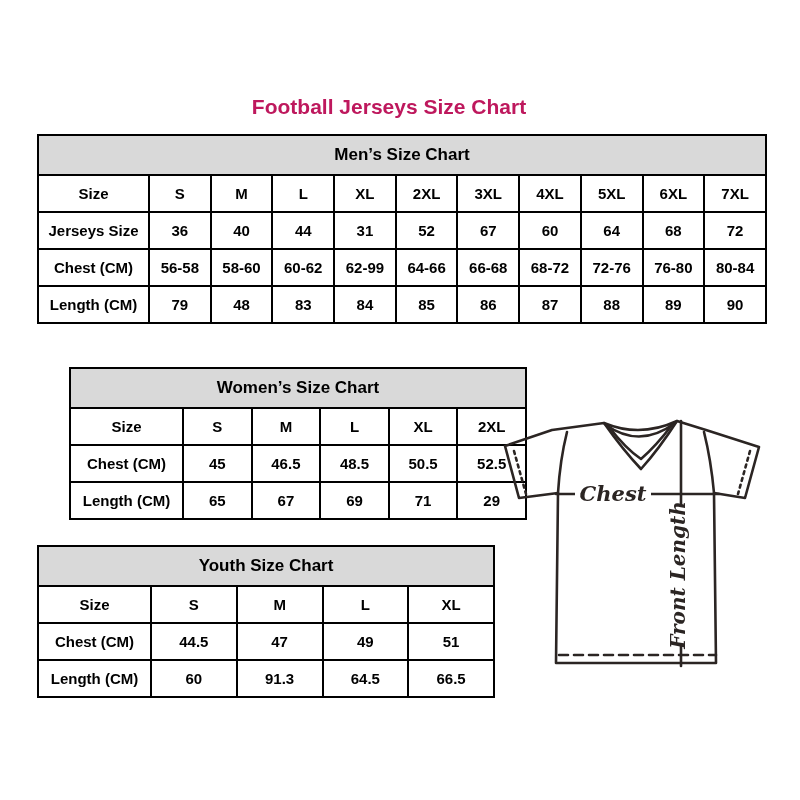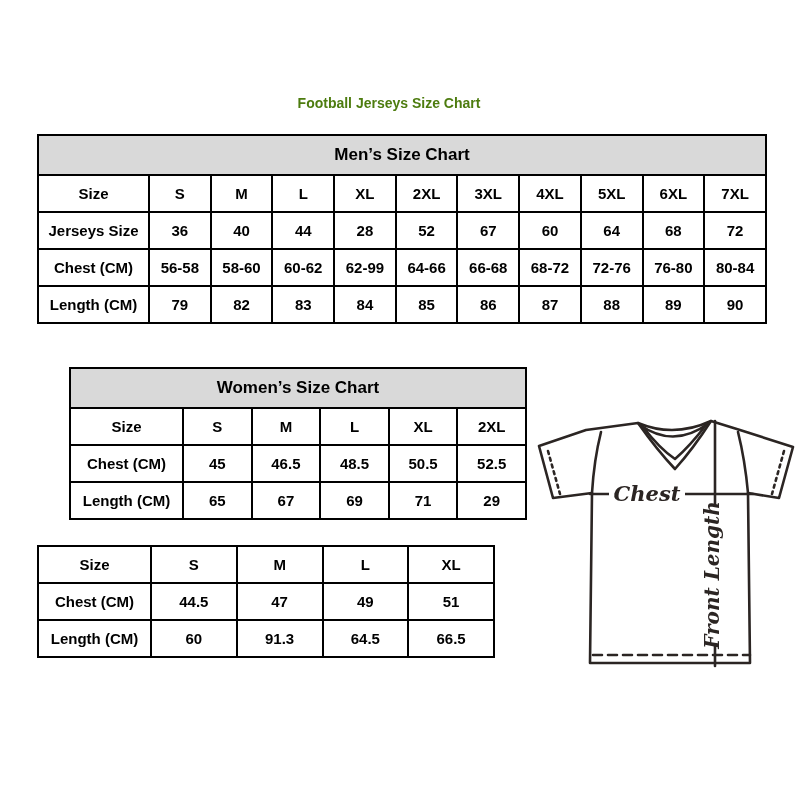--- a/index.html
+++ b/index.html
@@ -8,23 +8,23 @@
     position: relative;
     background: #ffffff;
     overflow: hidden;
     font-family: "Liberation Sans", sans-serif;
   }
   .page-title {
     position: absolute;
     left: 0; top: 95px;
     width: 778px;
     text-align: center;
-    font-size: 14px;
+    font-size: 21px;
     font-weight: bold;
-    color: #4d7c0f;
+    color: #be185d;
     font-family: "Liberation Sans", sans-serif;
   }
   table.size-table {
     position: absolute;
     border-collapse: collapse;
     table-layout: fixed;
     background: #ffffff;
   }
   table.size-table td {
     border: 2px solid #000000;
@@ -42,21 +42,21 @@
   table.size-table td.ttl {
     background: #d9d9d9;
     font-size: 17px;
     height: 38px;
   }
   #table-mens   { left: 37px; top: 134px; width: 728px; }
   #table-womens { left: 37px; top: 367px; width: 456px; margin-left: 32px; }
   #table-youth  { left: 37px; top: 545px; width: 456px; }
   .jersey-wrap {
     position: absolute;
-    left: 533px; top: 408px;
+    left: 499px; top: 408px;
     width: 265px; height: 270px;
   }
   .jersey-wrap svg { display: block; }
   .jersey-label {
     font-family: "DejaVu Serif", "Liberation Serif", serif;
     font-style: italic;
     font-weight: bold;
     fill: #2b2523;
   }
 </style>
@@ -94,21 +94,21 @@
         <td>4XL</td>
         <td>5XL</td>
         <td>6XL</td>
         <td>7XL</td>
       </tr>
       <tr>
         <td>Jerseys Size</td>
         <td>36</td>
         <td>40</td>
         <td>44</td>
-        <td>28</td>
+        <td>31</td>
         <td>52</td>
         <td>67</td>
         <td>60</td>
         <td>64</td>
         <td>68</td>
         <td>72</td>
       </tr>
       <tr>
         <td>Chest (CM)</td>
         <td>56-58</td>
@@ -118,21 +118,21 @@
         <td>64-66</td>
         <td>66-68</td>
         <td>68-72</td>
         <td>72-76</td>
         <td>76-80</td>
         <td>80-84</td>
       </tr>
       <tr>
         <td>Length (CM)</td>
         <td>79</td>
-        <td>82</td>
+        <td>48</td>
         <td>83</td>
         <td>84</td>
         <td>85</td>
         <td>86</td>
         <td>87</td>
         <td>88</td>
         <td>89</td>
         <td>90</td>
       </tr>
     </tbody>
@@ -181,20 +181,23 @@
 <table class="size-table" id="table-youth">
   <colgroup>
       <col style="width: 113px;">
       <col>
       <col>
       <col>
       <col>
     </colgroup>
   <tbody>
       <tr>
+        <td colspan="5" class="ttl">Youth Size Chart</td>
+      </tr>
+      <tr>
         <td>Size</td>
         <td>S</td>
         <td>M</td>
         <td>L</td>
         <td>XL</td>
       </tr>
       <tr>
         <td>Chest (CM)</td>
         <td>44.5</td>
         <td>47</td>

